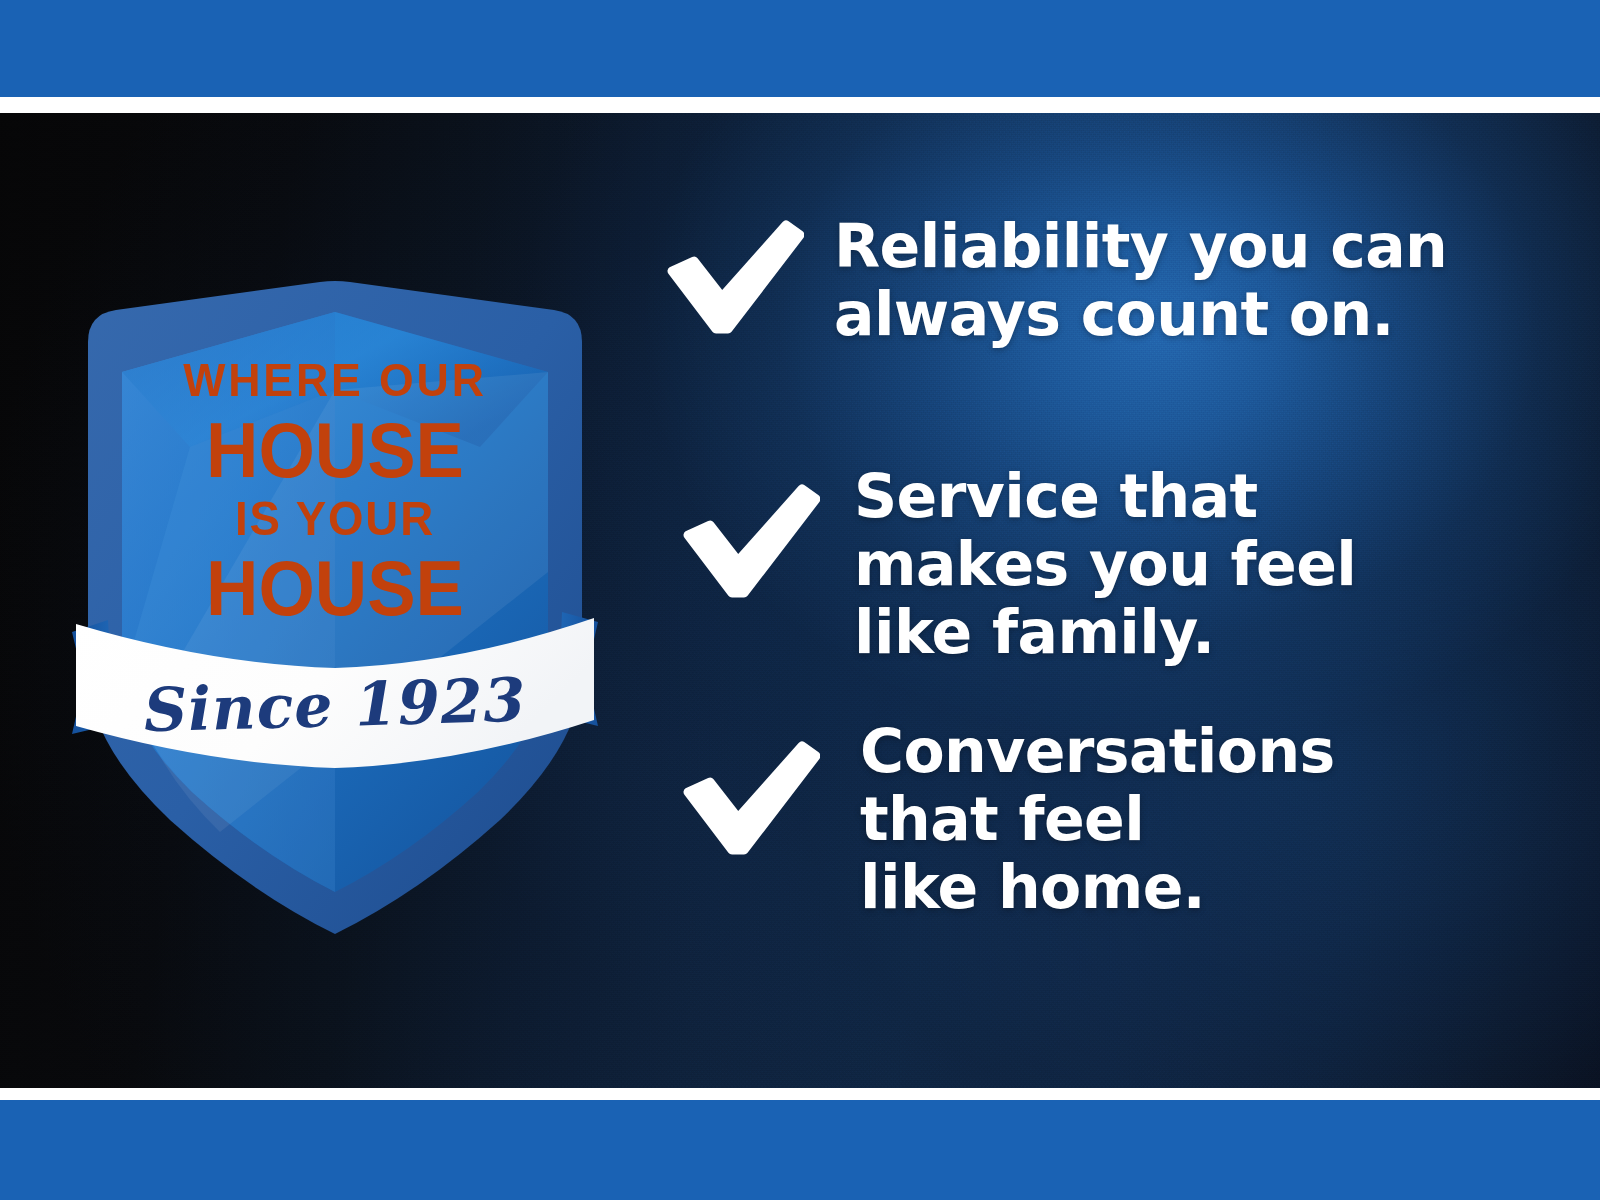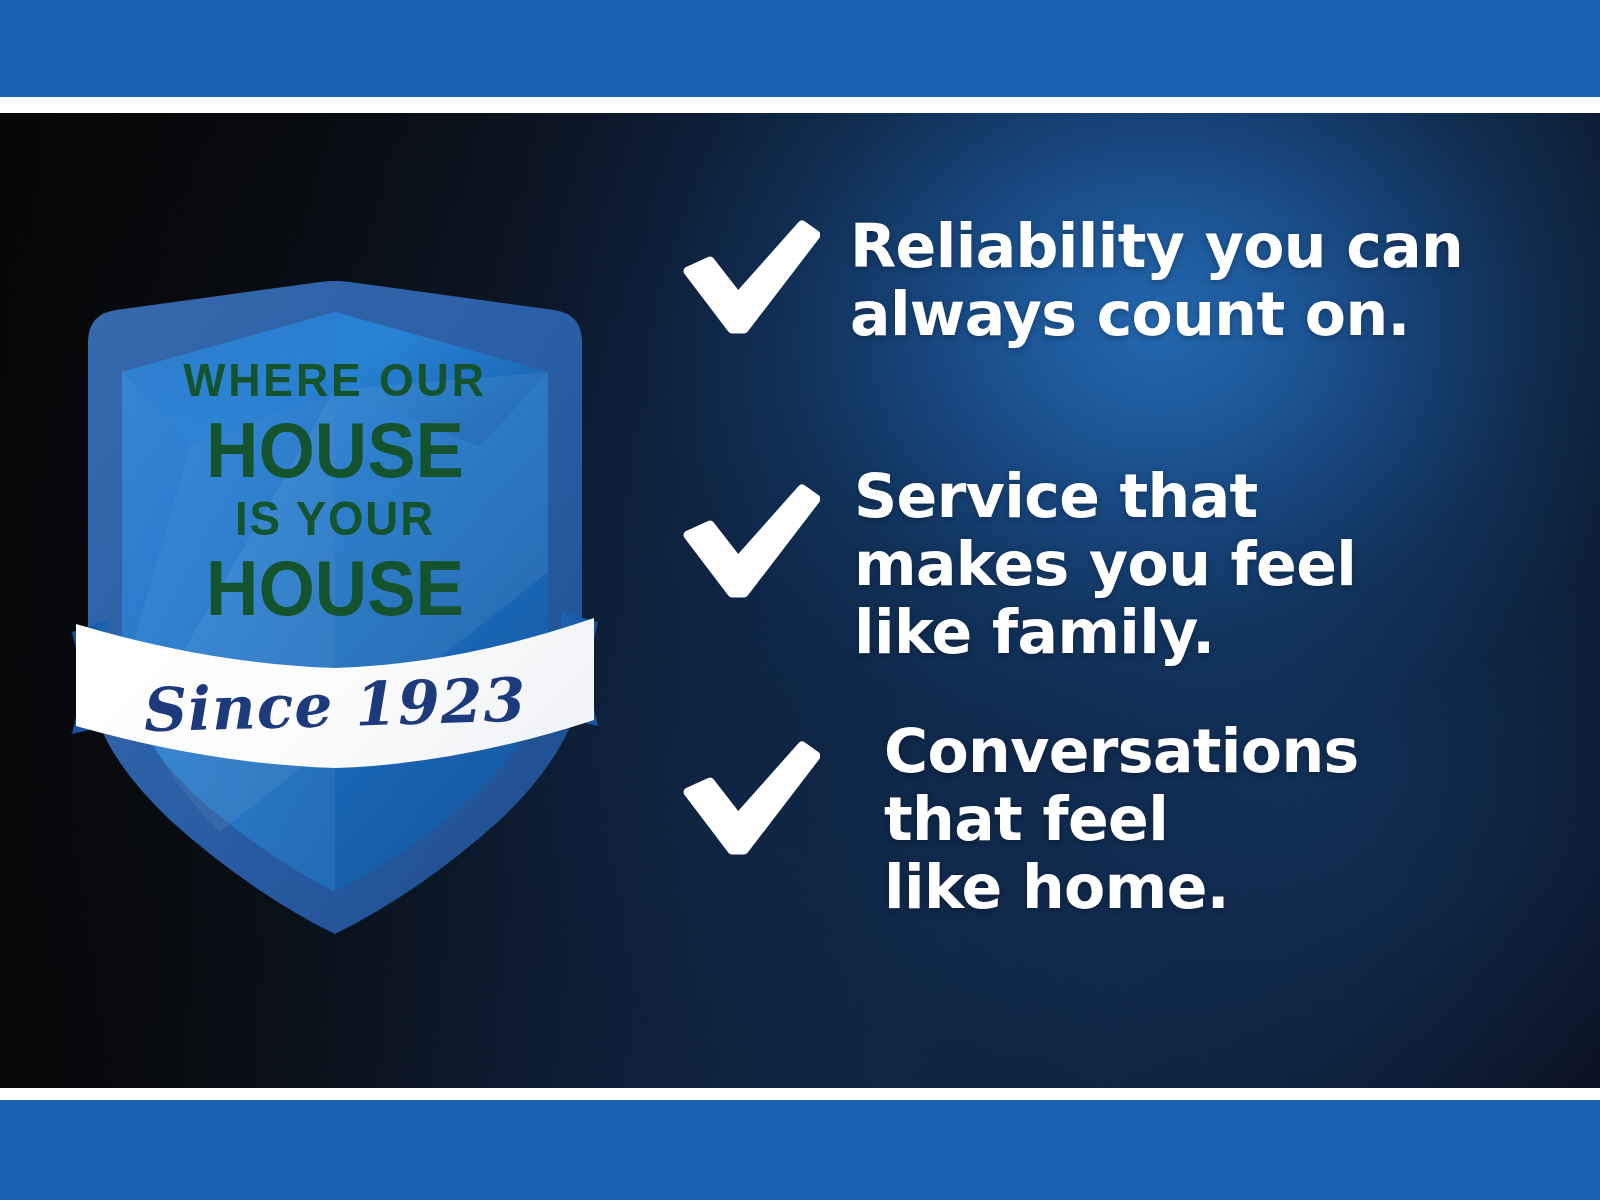--- a/index.html
+++ b/index.html
@@ -98,21 +98,21 @@
     height: 670px;
   }
   .badge svg { display: block; width: 530px; height: 670px; overflow: visible; }
 
   .badge-text {
     position: absolute;
     left: 0;
     top: 84px;
     width: 530px;
     text-align: center;
-    color: #14532d;
+    color: #c2410c;
     font-family: "Liberation Sans Narrow", "Liberation Sans", sans-serif;
     font-weight: bold;
     text-transform: uppercase;
     letter-spacing: 0.5px;
     line-height: 1;
     user-select: none;
   }
   .bt-line {
     display: block;
     white-space: nowrap;
@@ -145,23 +145,23 @@
     left: 660px;
     top: 113px;
     width: 880px;
     height: 975px;
   }
   .bullet {
     position: absolute;
     display: flex;
     align-items: flex-start;
   }
-  .b1 { top: 100px; left: 20px; justify-content: center; }
+  .b1 { top: 100px; left: 4px; justify-content: center; }
   .b2 { top: 350px; left: 20px; }
-  .b3 { top: 605px; left: 20px; gap: 24px; }
+  .b3 { top: 605px; left: 20px; }
 
   .check {
     flex: 0 0 auto;
     width: 140px;
     height: 120px;
     margin-right: 12px;
   }
   .b1 .check { margin-top: 6px; }
   .b2 .check { margin-top: 20px; }
   .b3 .check { margin-top: 22px; }

